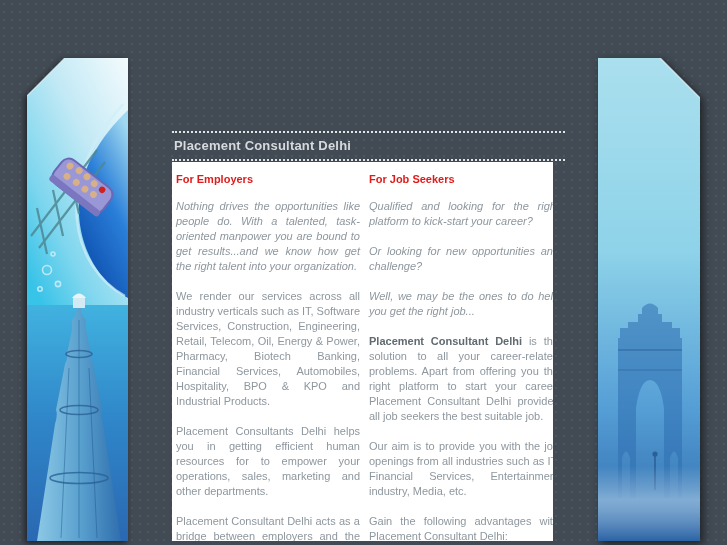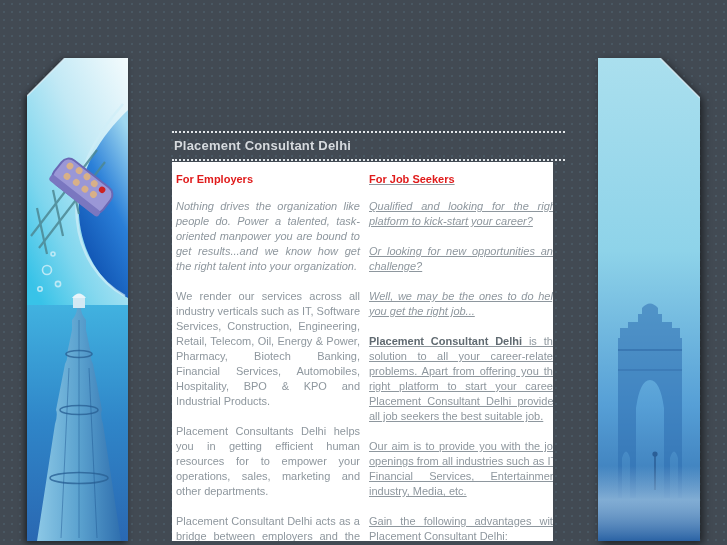--- a/index.html
+++ b/index.html
@@ -33,21 +33,21 @@
   .content-box {
     position: absolute; left: 172px; top: 162px;
     width: 381px; height: 379px;
     background: #ffffff;
     padding: 8px 8px 0 4px;
     display: flex;
     overflow: hidden;
   }
   .col { font-size: 11px; line-height: 15px; color: #8e979e; text-align: justify; }
   .col-left  { width: 184px; margin-right: 9px; flex-shrink: 0; }
-  .col-right { width: 190px; flex-shrink: 0; text-decoration: underline; }
+  .col-right { width: 190px; flex-shrink: 0; }
   .col-heading {
     color: #e01b1b; font-weight: bold; font-size: 11px;
     margin: 2px 0 12px 0; text-align: left;
   }
   .col p { margin: 0 0 15px 0; }
   .col p.italic { font-style: italic; }
   .col b { color: #606a71; font-weight: bold; }
 </style>
 </head>
 <body>
@@ -189,21 +189,21 @@
 <div class="header">
   <div class="dotted-rule"></div>
   <div class="page-title">Placement Consultant Delhi</div>
   <div class="dotted-rule"></div>
 </div>
 
 <div class="content-box">
 
   <div class="col col-left">
     <div class="col-heading">For Employers</div>
-    <p class="italic">Nothing drives the organization like people do. Power a talented, task-oriented manpower you are bound to get results...and we know how get the right talent into your organization.</p>
+    <p class="italic">Nothing drives the opportunities like people do. With a talented, task-oriented manpower you are bound to get results...and we know how get the right talent into your organization.</p>
     <p>We render our services across all industry verticals such as IT, Software Services, Construction, Engineering, Retail, Telecom, Oil, Energy &amp; Power, Pharmacy, Biotech Banking, Financial Services, Automobiles, Hospitality, BPO &amp; KPO and Industrial Products.</p>
     <p>Placement Consultants Delhi helps you in getting efficient human resources for to empower your operations, sales, marketing and other departments.</p>
     <p>Placement Consultant Delhi acts as a bridge between employers and the job seekers. Unarguably, we are the most reliable and one stop solution of all your manpower needs. We excel in providing manpower for senior, middle and junior management level, with an endeavor to render you with best professionals.</p>
 
   </div>
 
   <div class="col col-right">
     <div class="col-heading">For Job Seekers</div>
     <p class="italic">Qualified and looking for the right platform to kick-start your career?</p>
     <p class="italic">Or looking for new opportunities and challenge?</p>

